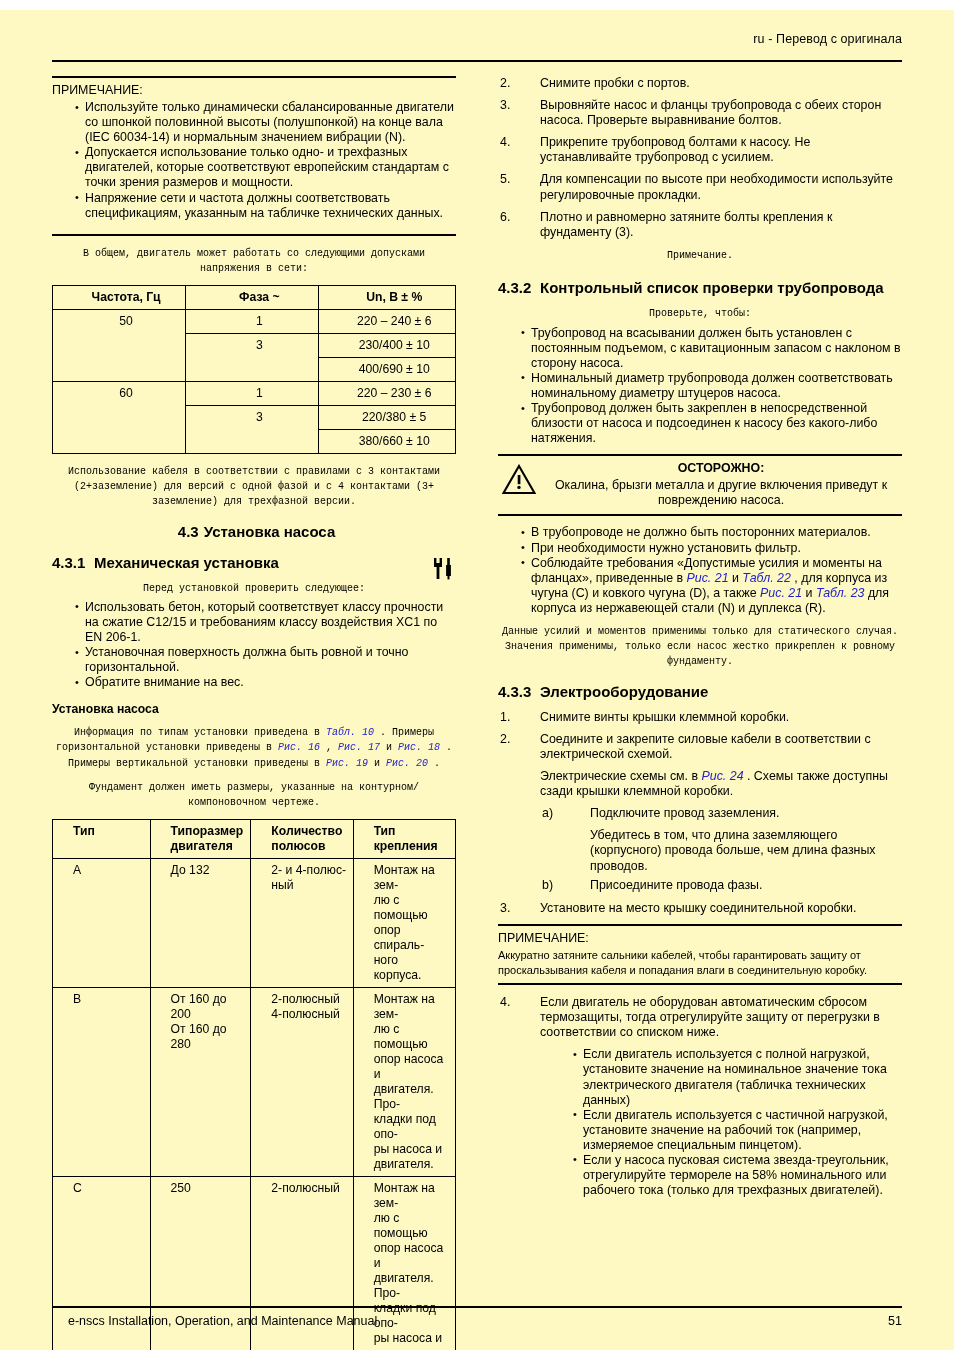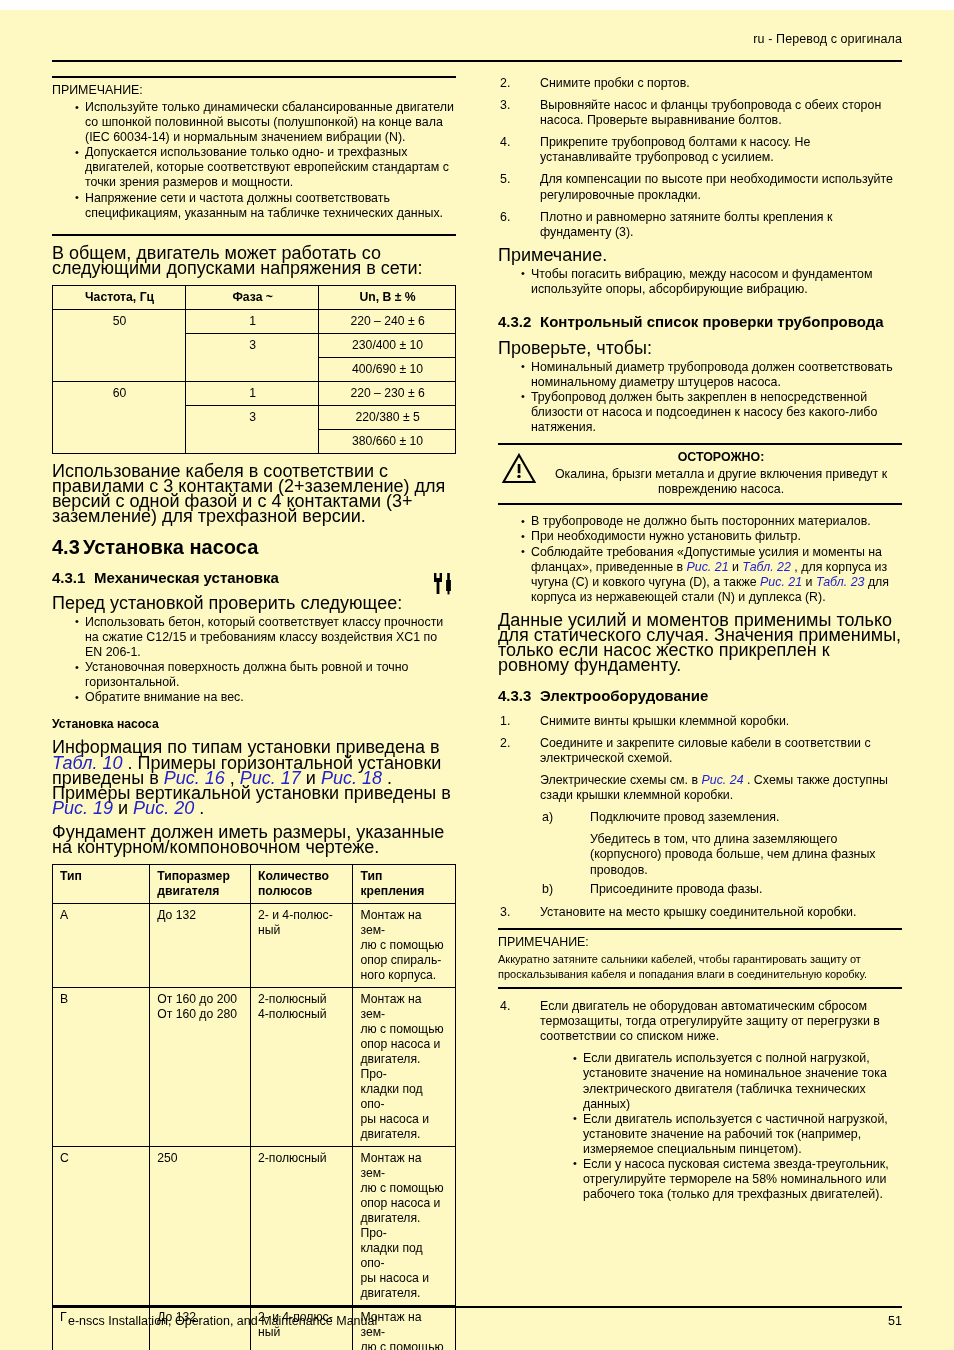--- a/index.html
+++ b/index.html
@@ -54,24 +54,25 @@
   .col {
     position: absolute;
     top: 0;
     width: 404px;
   }
   .col-left { left: 0; }
   .col-right { left: 446px; }
 
   
   p.para {
-    font-size: 18px;
+    font-size: 10px;
     line-height: 15.1px;
     margin: 0 0 9px 0;
-    text-align: left;
+    text-align: center;
+    font-family: Liberation Mono, monospace;
   }
   p.para.tight { margin-bottom: 4px; }
 
   
   .notebox {
     border-top: 2.2px solid #000;
     border-bottom: 2.2px solid #000;
     padding: 4px 0 5px 0;
     margin: 0 0 10px 0;
   }
@@ -173,24 +174,25 @@
   ol.alpha > li > .num {
     position: absolute;
     left: 2px;
     top: 0;
     width: 26px;
   }
   ol.alpha > li .sub-para { margin-top: 7px; margin-bottom: 4px; }
 
   
   h2.sec {
-    font-size: 20px;
+    font-size: 15px;
     font-weight: bold;
     margin: 14px 0 12px 0;
     line-height: 18px;
+    text-align: center;
   }
   h2.sec .secnum { display: inline-block; min-width: 31px; }
   h3.subsec {
     font-size: 15px;
     font-weight: bold;
     margin: 13px 0 8px 0;
     line-height: 18.5px;
     position: relative;
   }
   h3.subsec .secnum { display: inline-block; min-width: 42px; }
@@ -218,21 +220,21 @@
   table.doc {
     border-collapse: collapse;
     width: 404px;
     margin: 2px 0 10px 0;
     table-layout: fixed;
   }
   table.doc th, table.doc td {
     border: 1.1px solid #000;
     font-size: 12.2px;
     line-height: 15px;
-    padding: 4px 6px 4px 7px;
+    padding: 4px 6px 4px 20px;
     vertical-align: top;
   }
   table.doc th {
     font-weight: bold;
     text-align: center;
   }
   table.volt td { text-align: center; }
 
   table.mount th { text-align: left; }
   table.mount td { vertical-align: top; }
@@ -471,30 +473,28 @@
           <span class="num">5.</span>
           <span>Для компенсации по высоте при необходимости используйте регулировочные прокладки.</span>
         </li>
         <li>
           <span class="num">6.</span>
           <span>Плотно и равномерно затяните болты крепления к фундаменту (3).</span>
         </li>
       </ol>
 
       <p class="para tight">Примечание.</p>
-      <ul class="bullets">
-        <li>Чтобы погасить вибрацию, между насосом и фундаментом используйте опоры, абсорбирующие вибрацию.</li>
-      </ul>
 
       <h3 class="subsec" style="margin-top:16px;margin-bottom:9px">
         <span class="secnum">4.3.2</span><span>Контрольный список проверки трубопровода</span>
       </h3>
 
       <p class="para tight">Проверьте, чтобы:</p>
       <ul class="bullets">
+        <li>Трубопровод на всасывании должен быть установлен с постоянным подъемом, с кавитационным запасом с наклоном в сторону насоса.</li>
         <li>Номинальный диаметр трубопровода должен соответствовать номинальному диаметру штуцеров насоса.</li>
         <li>Трубопровод должен быть закреплен в непосредственной близости от насоса и подсоединен к насосу без какого-либо натяжения.</li>
       </ul>
 
       <div class="cautionbox">
         <div class="caution-icon">
           <svg width="34" height="31" viewBox="0 0 34 31">
             <polygon points="17,2 32.5,29 1.5,29" fill="none" stroke="#000" stroke-width="2.1" stroke-linejoin="miter"></polygon>
             <rect x="15.7" y="11" width="2.7" height="9.2" fill="#000"></rect>
             <circle cx="17" cy="23.4" r="1.7" fill="#000"></circle>

